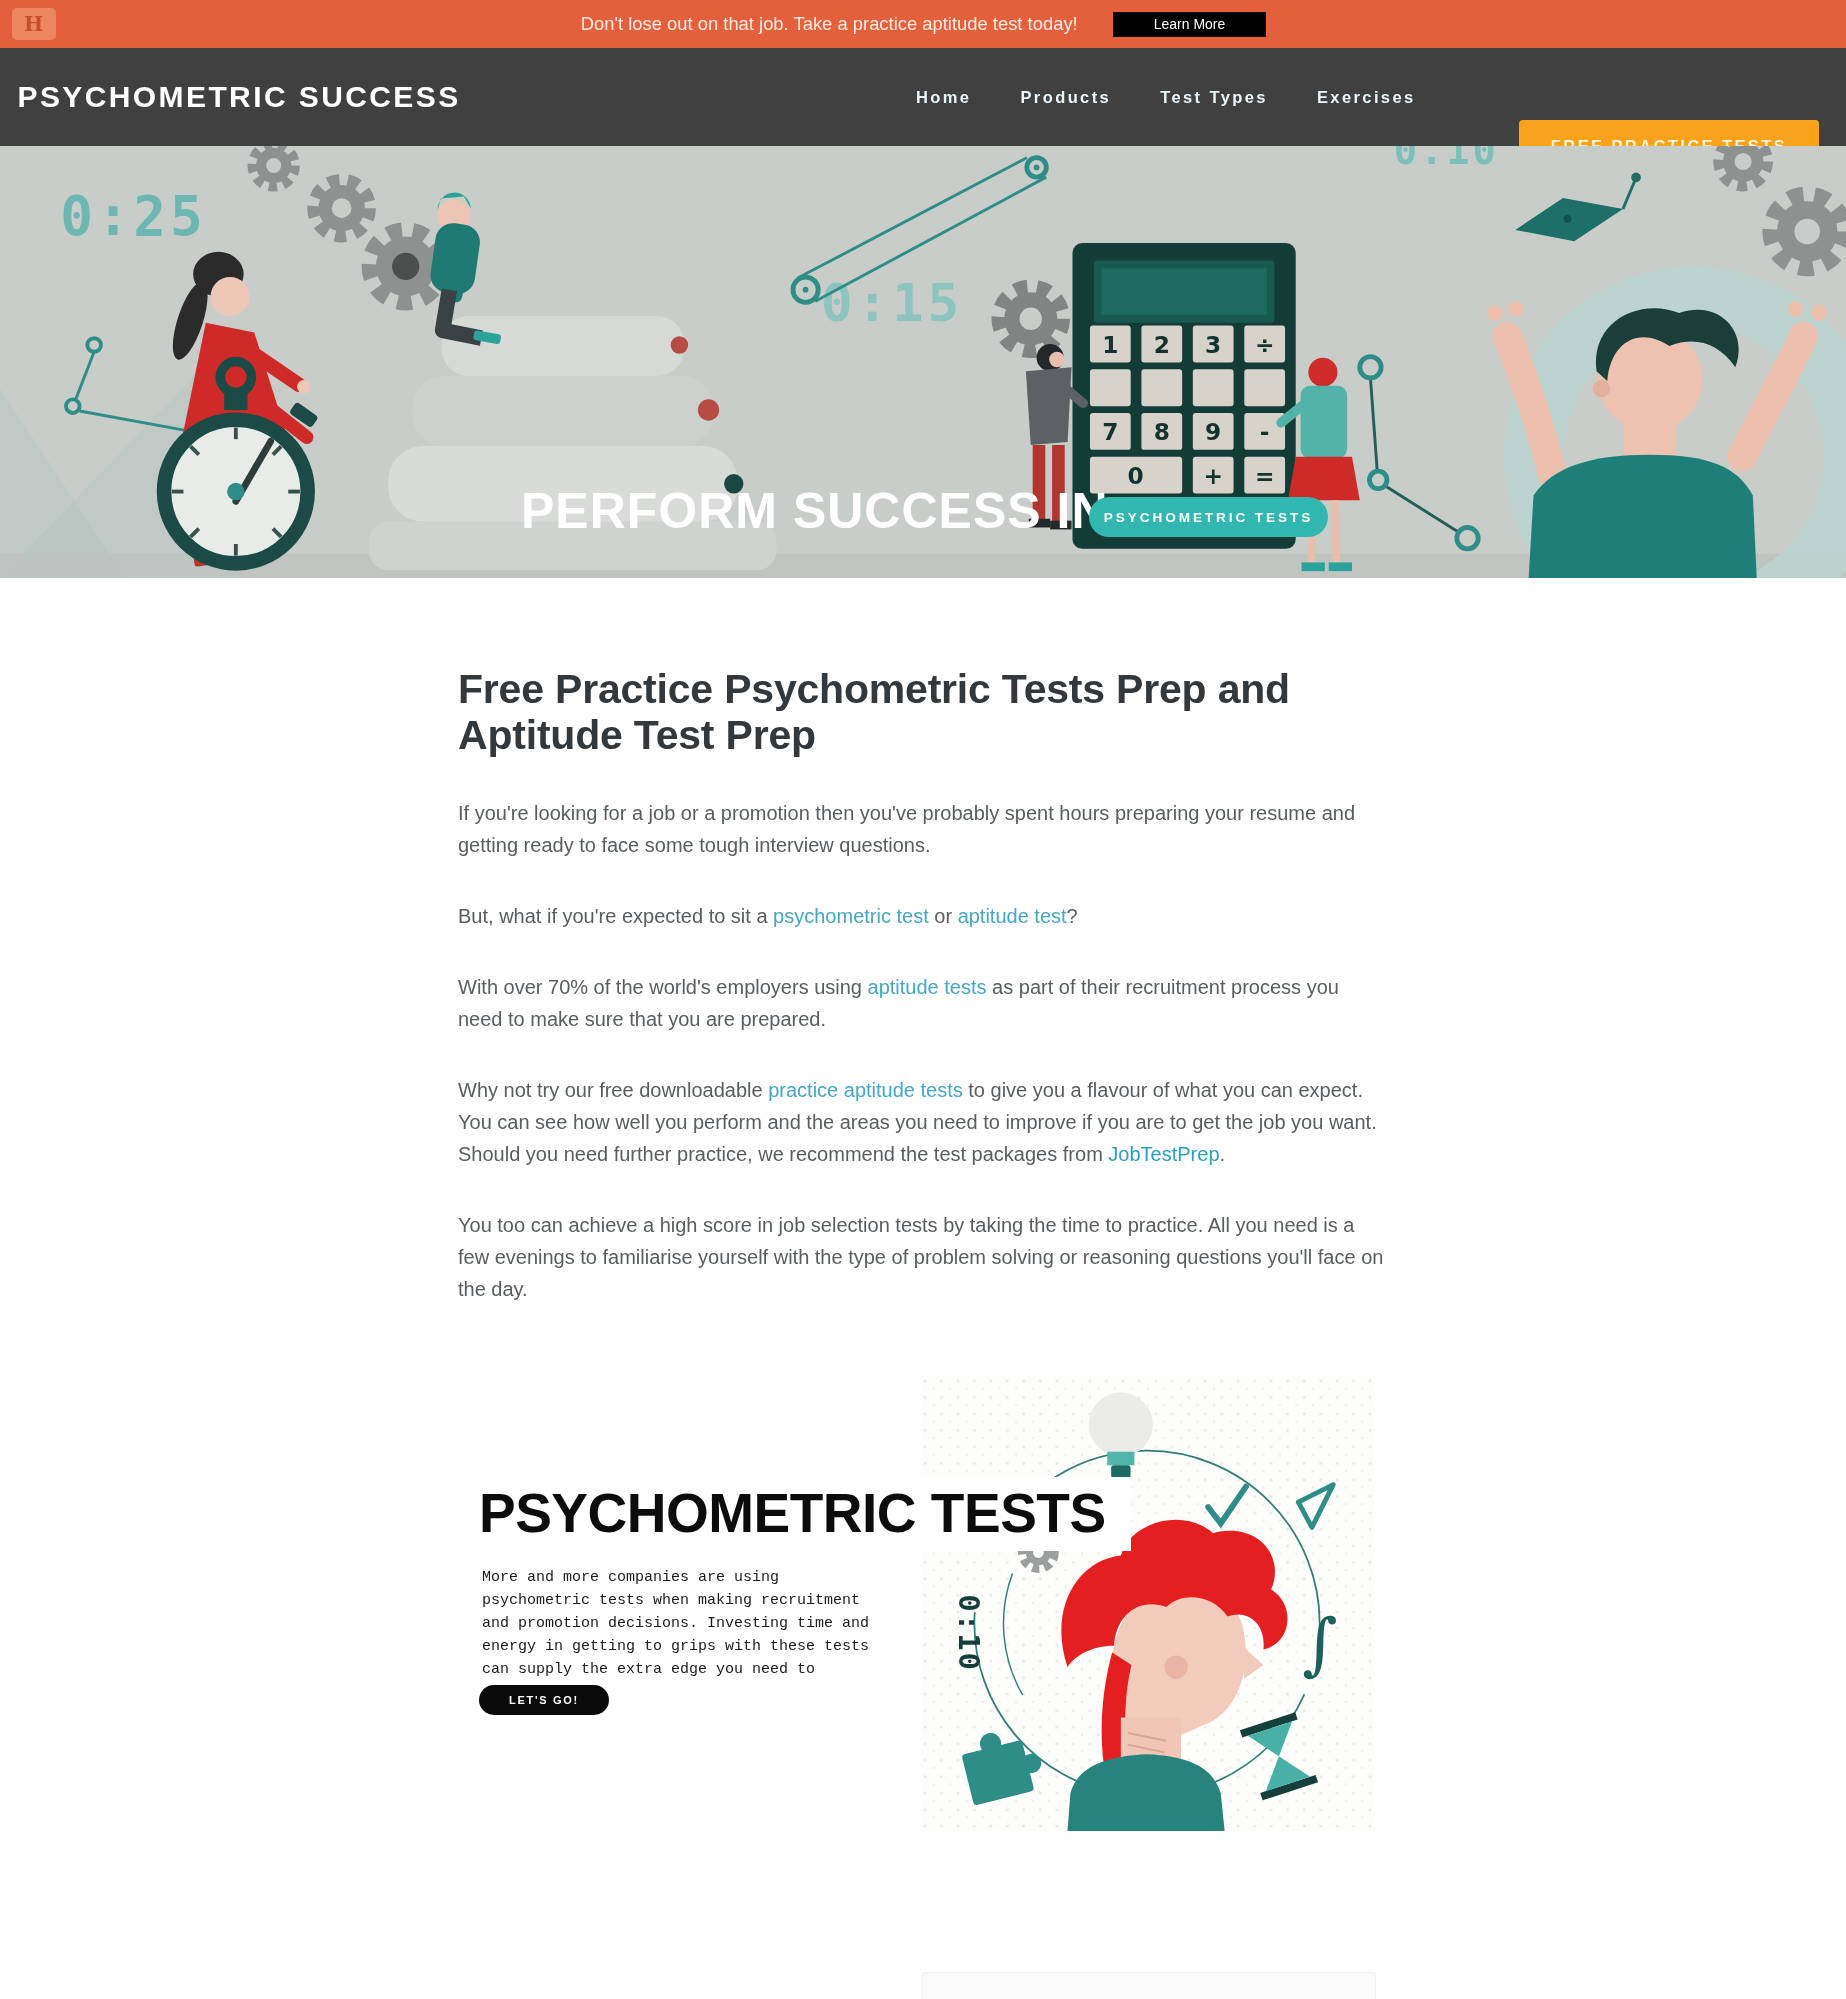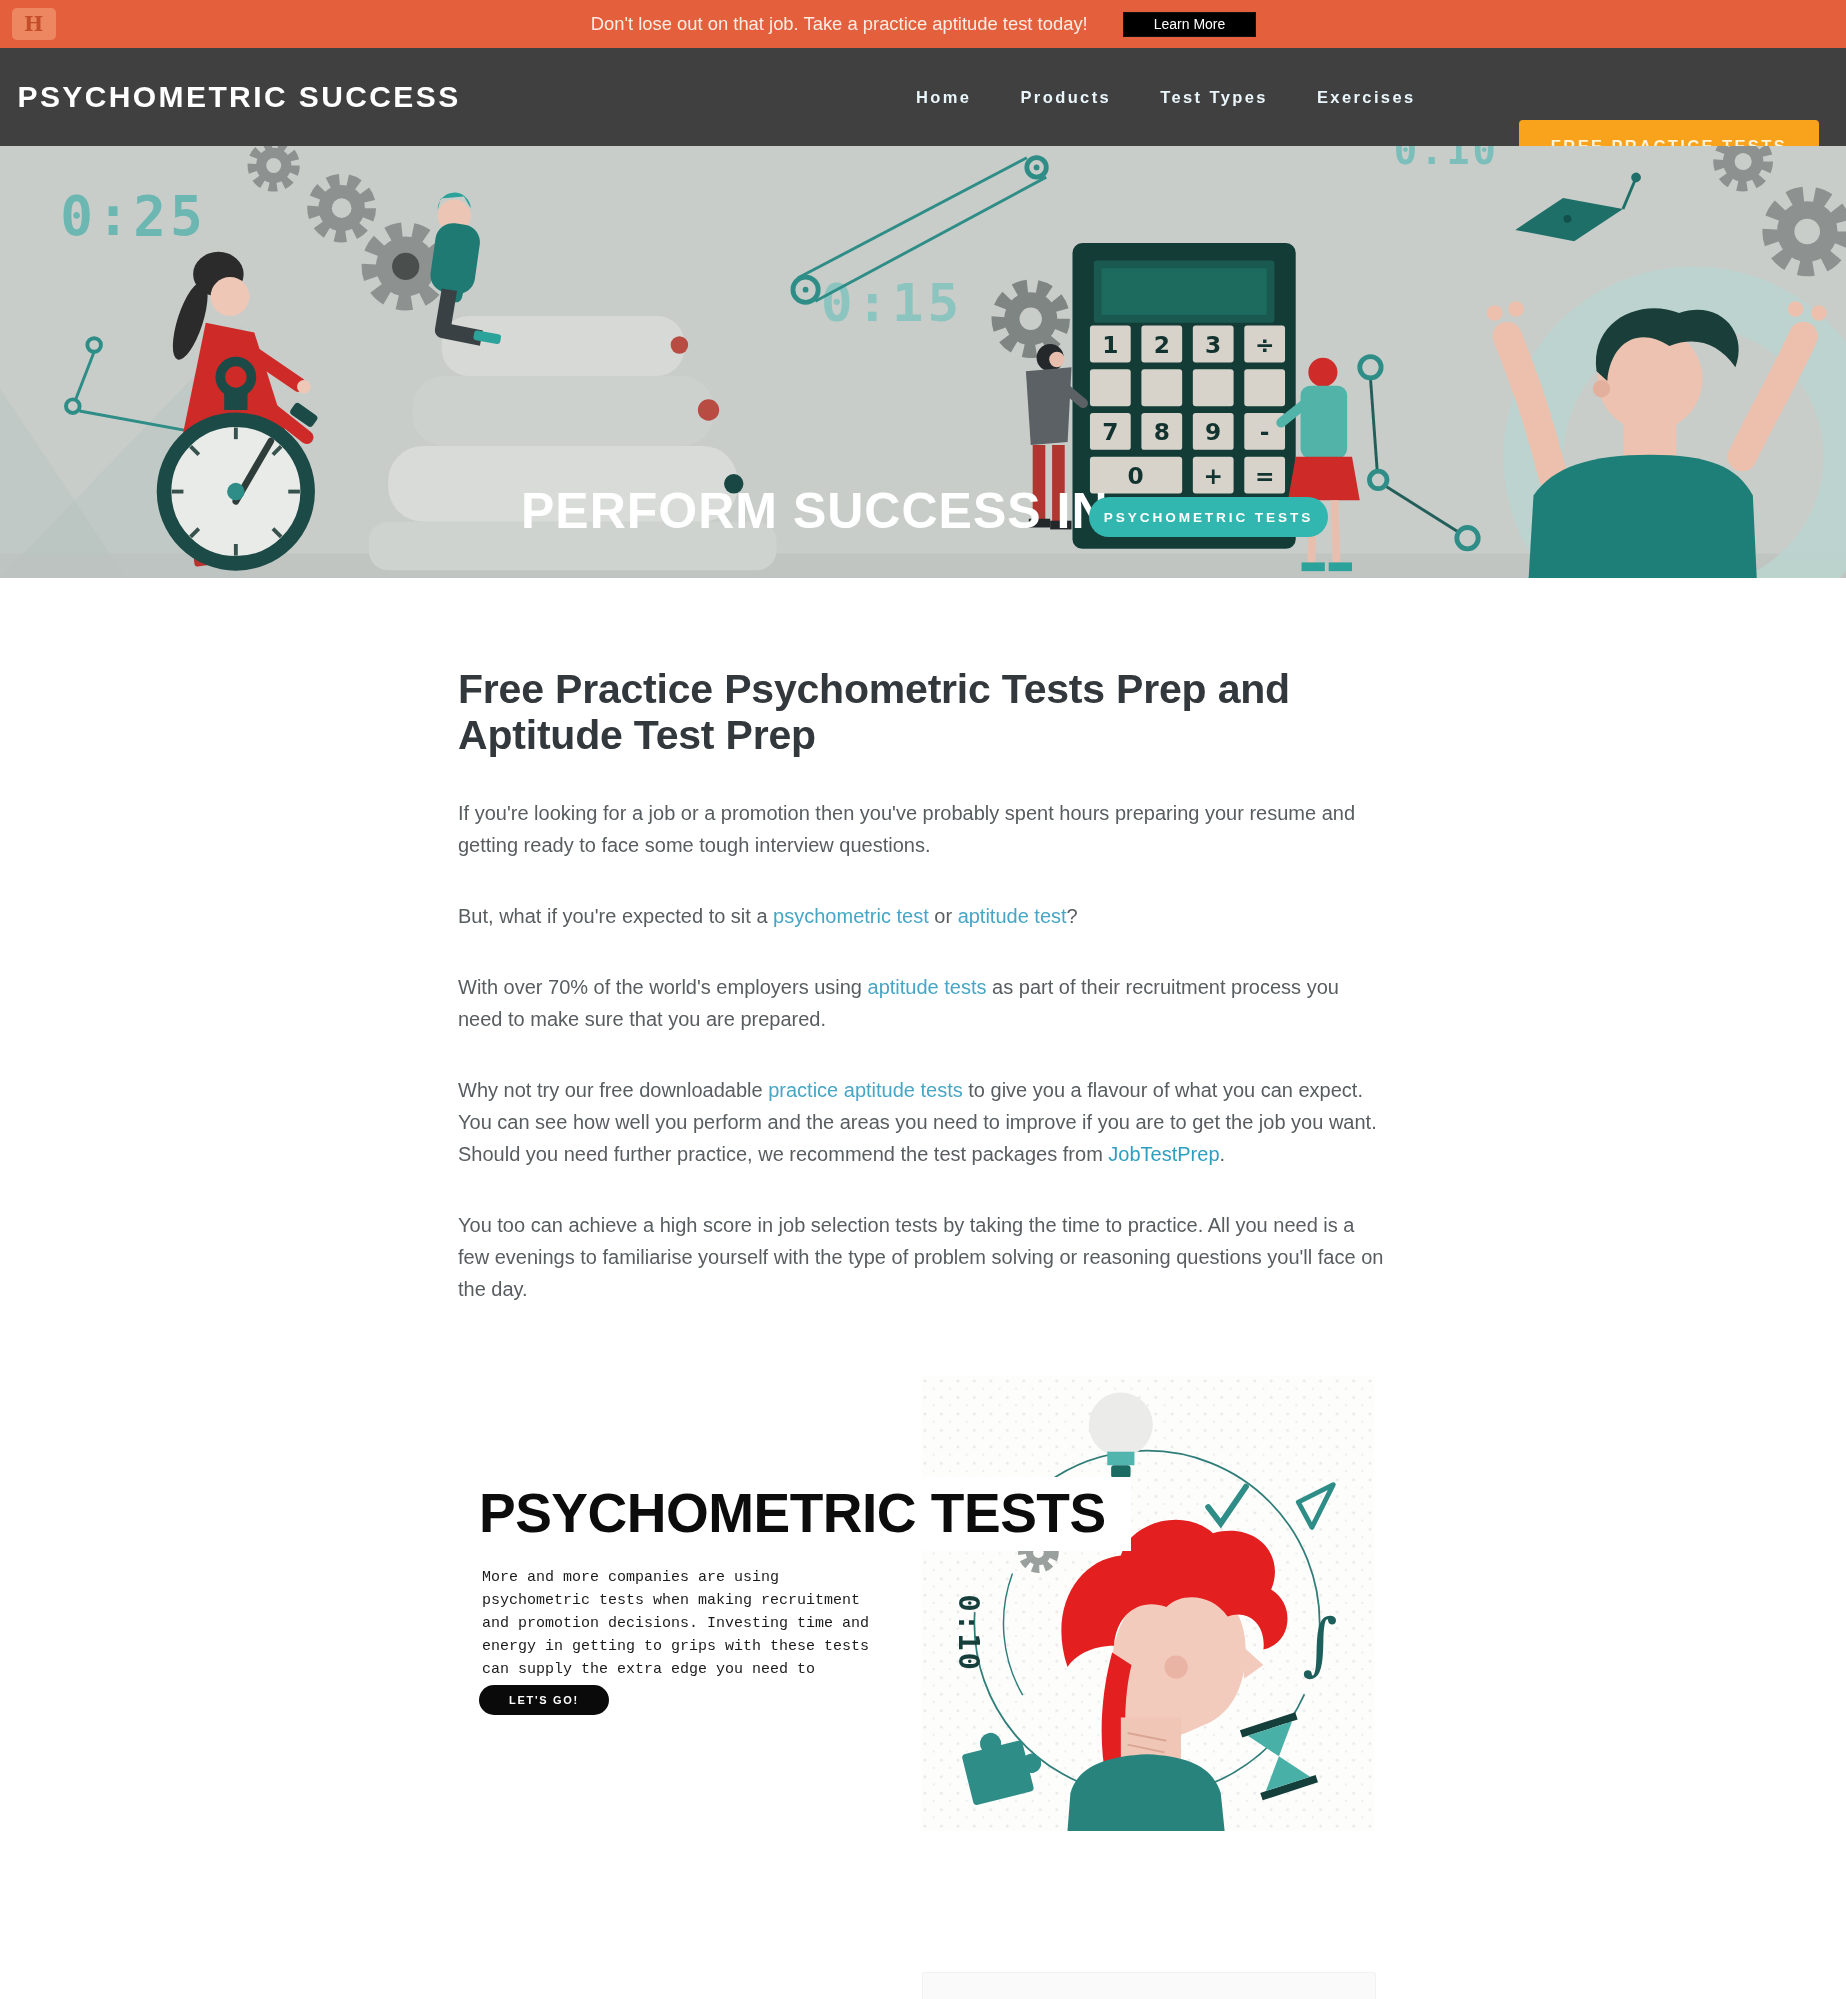--- a/index.html
+++ b/index.html
@@ -8,21 +8,21 @@
   #page { position:relative; width:1847px; height:2000px; background:#fff; overflow:hidden; }
 
   
   .banner { position:absolute; top:0; left:0; width:1847px; height:48px; background:#e4603c; }
   .brand-mark { position:absolute; left:11.6px; top:7.8px; width:44px; height:32px; background:#ec8762;
     border-radius:4.9px; color:#c44d2b; font-family:"DejaVu Serif", serif; font-weight:bold; font-size:20.4px;
     display:flex; align-items:center; justify-content:center; }
   .banner-center { position:absolute; left:0; top:0; width:100%; height:48px;
     display:flex; align-items:center; justify-content:center; gap:35px; }
   .banner-msg { color:#f9ece4; font-size:18.4px; }
-  .learn-more { background:#000; color:#fff; font-size:14px; height:25px; padding:0 30px;
+  .learn-more { background:#000; color:#fff; font-size:14px; height:25px; padding:0 40px;
     border:1px solid #111; display:flex; align-items:center; cursor:pointer; }
 
   
   .navbar { position:absolute; top:48px; left:0; width:1847px; height:98px; background:#404040; }
   .logo { position:absolute; left:17.5px; top:50%; transform:translateY(-50%); color:#fff;
     font-size:30px; font-weight:bold; letter-spacing:2.4px; white-space:nowrap; }
   .nav-links { position:absolute; left:916px; top:0; height:98px; display:flex; align-items:center; gap:49px; }
   .nav-link { color:#e9f6fb; font-size:16.5px; font-weight:bold; letter-spacing:2.4px; text-decoration:none;
     white-space:nowrap; cursor:pointer; }
   .nav-cta { position:absolute; left:1519px; top:72px; width:300px; height:52px; background:#f9a21b;

